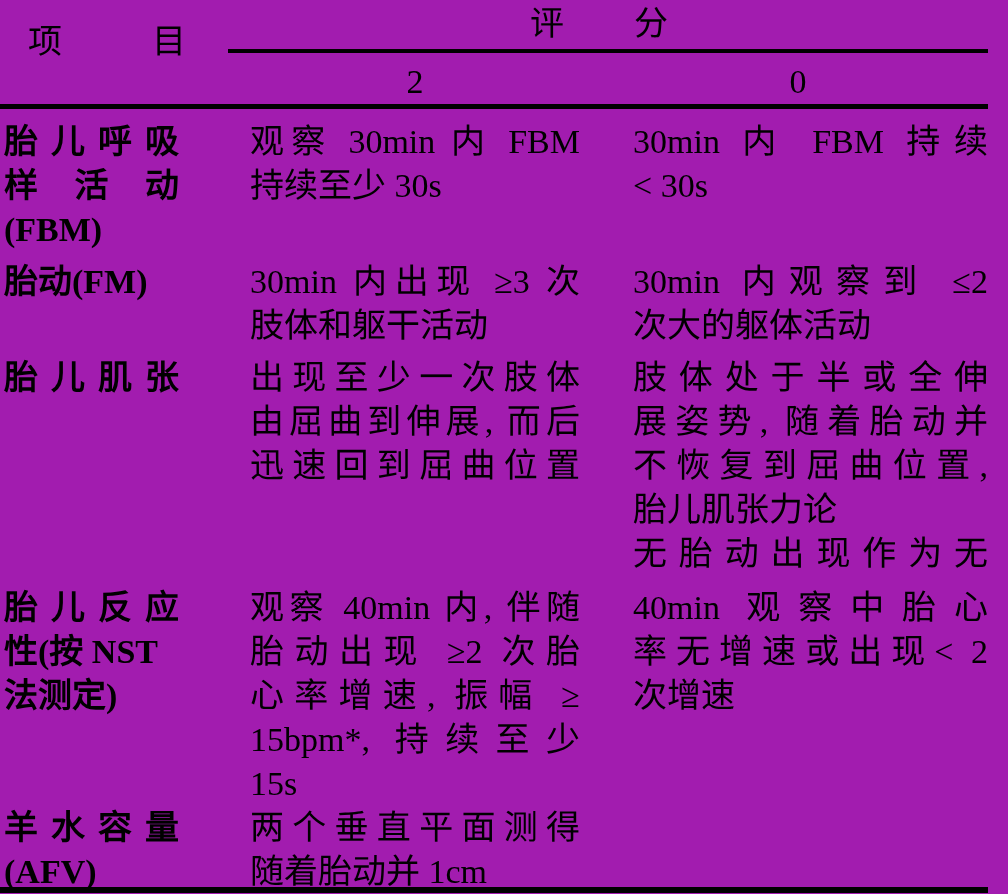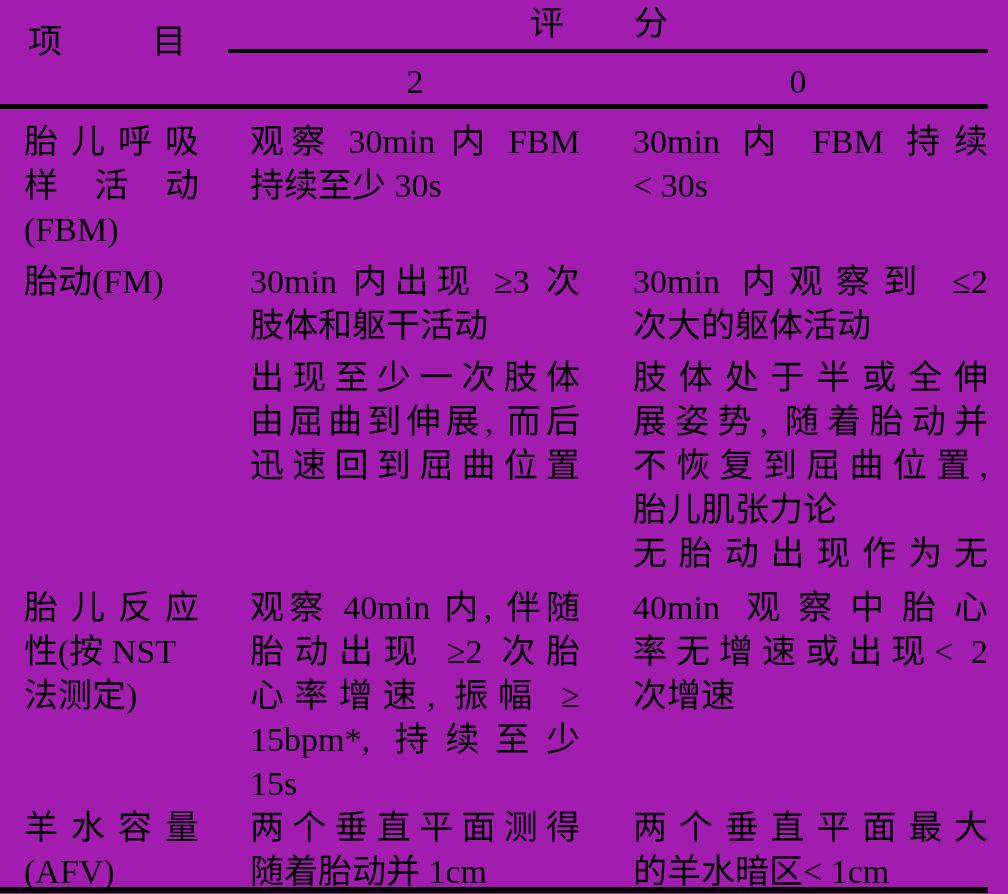--- a/index.html
+++ b/index.html
@@ -17,21 +17,21 @@
   .rule-score{left:228px;top:49px;width:760px;height:4px;}
   .rule-head{left:0;top:104px;width:988px;height:5px;}
   .rule-bottom{left:0;top:887px;width:988px;height:6px;z-index:2;}
   .tbody{position:absolute;left:0;top:118px;width:988px;}
   .row{display:grid;grid-template-columns:248px 385px 355px;}
   .row:nth-child(1){margin-top:2px;}
   .row:nth-child(2){margin-top:8px;}
   .row:nth-child(3){margin-top:8px;}
   .row:nth-child(4){margin-top:10px;}
   .cell{overflow:visible;}
-  .cell-item .lines{width:175px;margin-left:24px;}
+  .cell-item .lines{width:175px;margin-left:4px;font-weight:bold;}
   .cell-s2 .lines{width:330px;margin-left:2px;}
   .cell-s0 .lines{width:355px;}
 </style>
 </head>
 <body>
 
 <div class="page">
   <div class="hdr-item ln fill">项 目</div>
   <div class="hdr-score ln fill">评 分</div>
   <div class="rule rule-score"></div>
@@ -75,20 +75,21 @@
         <div class="cell cell-s0">
           <div class="lines">
             <div class="ln fill">30min 内观察到 ≤2</div>
             <div class="ln">次大的躯体活动</div>
           </div>
         </div>
       </div>
       <div class="row">
         <div class="cell cell-item">
           <div class="lines">
+            <div class="ln fill">胎 儿 肌 张</div>
           </div>
         </div>
         <div class="cell cell-s2">
           <div class="lines">
             <div class="ln fill">出现至少一次肢体</div>
             <div class="ln fill">由屈曲到伸展, 而后</div>
             <div class="ln fill">迅速回到屈曲位置</div>
           </div>
         </div>
         <div class="cell cell-s0">
@@ -132,22 +133,16 @@
             <div class="ln fill">羊 水 容 量</div>
             <div class="ln">(AFV)</div>
           </div>
         </div>
         <div class="cell cell-s2">
           <div class="lines">
             <div class="ln fill">两个垂直平面测得</div>
             <div class="ln">随着胎动并 1cm</div>
           </div>
         </div>
-        <div class="cell cell-s0">
-          <div class="lines">
-            <div class="ln fill">两个垂直平面最大</div>
-            <div class="ln">的羊水暗区&lt; 1cm</div>
-          </div>
-        </div>
       </div>
     </div>
   <div class="rule rule-bottom"></div>
 </div>
 
 </body></html>

